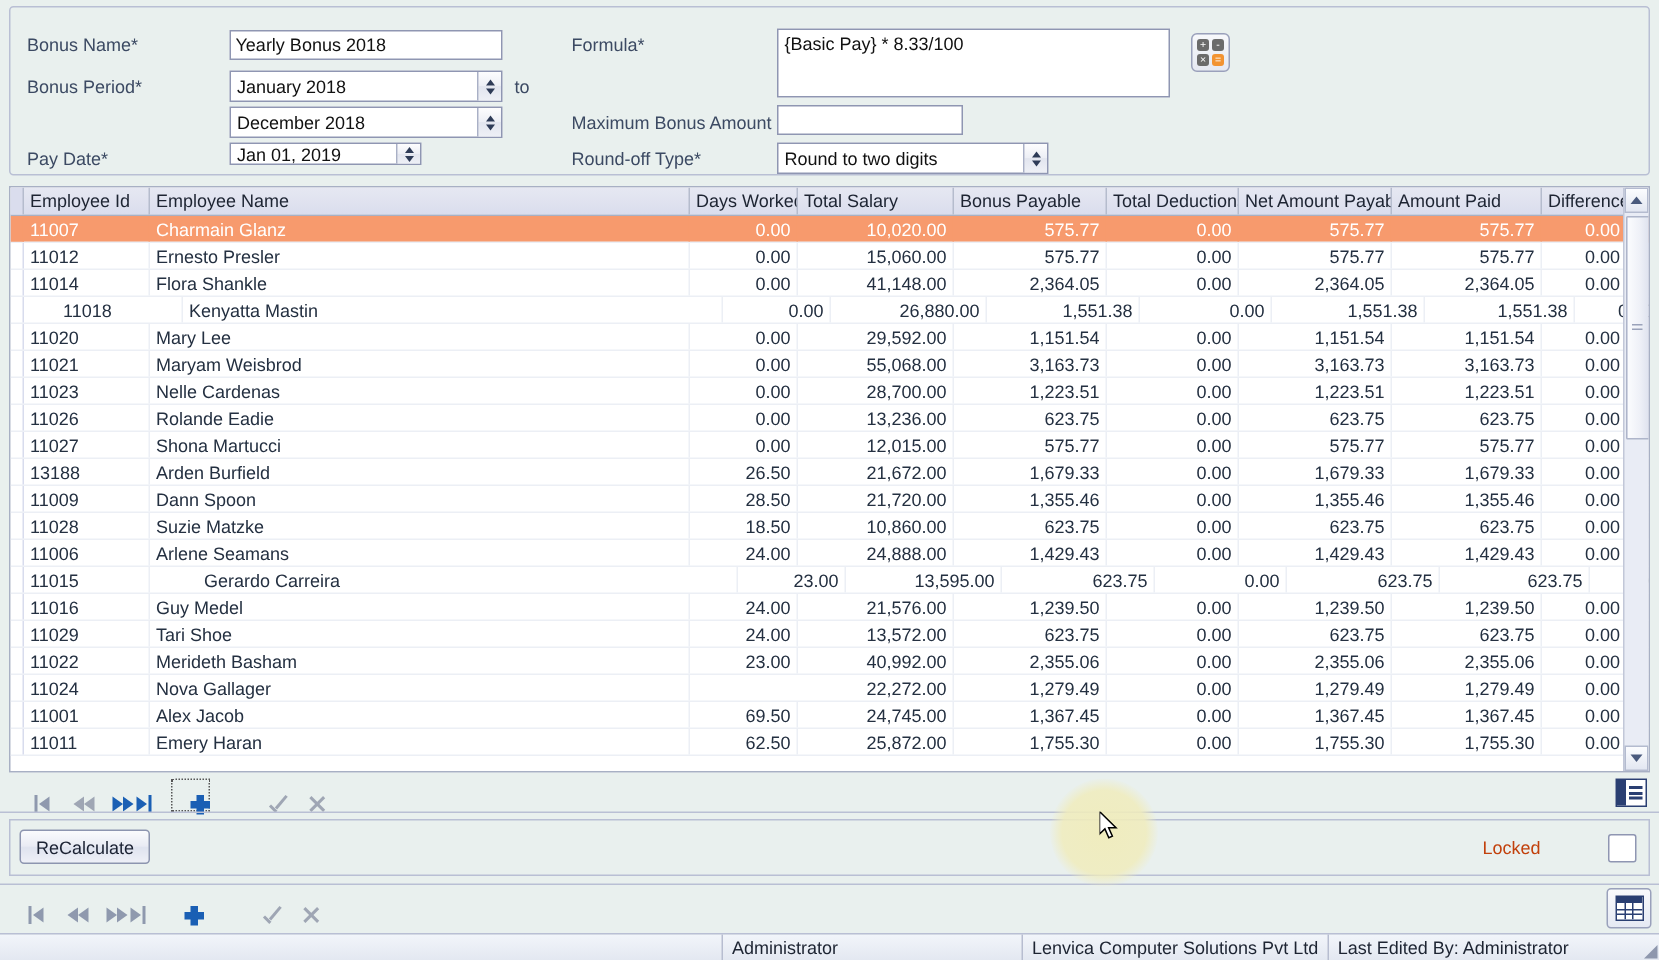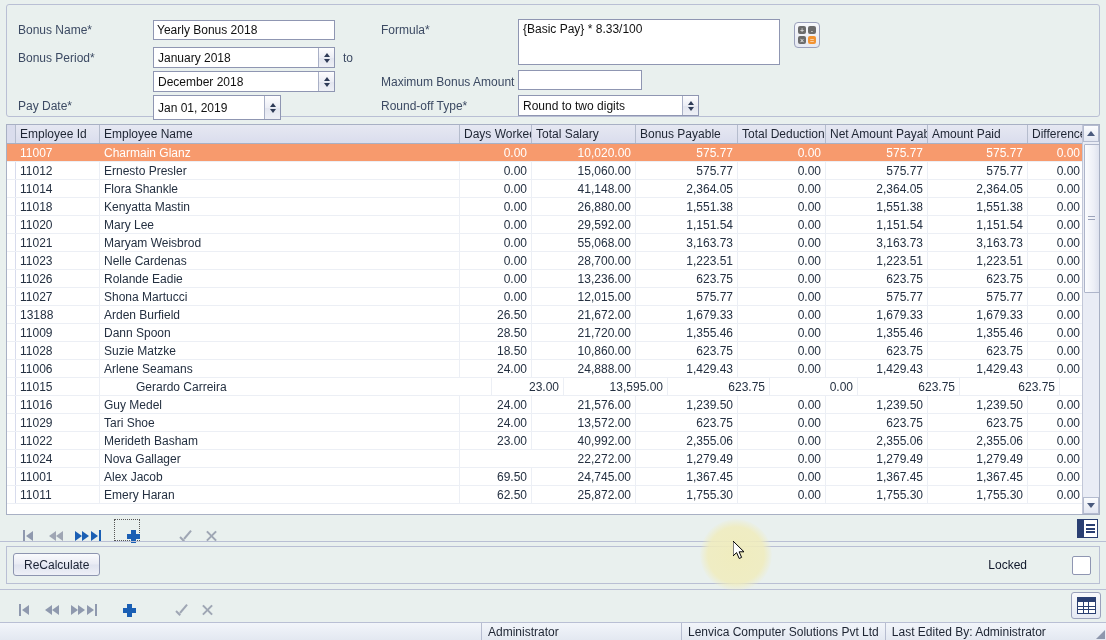--- a/index.html
+++ b/index.html
@@ -193,21 +193,21 @@
     border: 1px solid #b9bfd4; background: #e9f0ee; box-sizing: border-box;
   }
   .btn {
     position: absolute; left: 6px; top: 6px;
     height: 23px; padding: 0 10px;
     background: linear-gradient(to bottom,#fafbfd 0%,#e9ebf4 48%,#dfe3ef 52%,#eef0f7 100%);
     border: 1px solid #8d95b0; border-radius: 3px;
     font-family: "Liberation Sans", sans-serif; font-size: 12px; color: #1b2233;
     cursor: pointer;
   }
-  .locked-lbl { position: absolute; right: 72px; top: 11px; color:#0f172a; font-size:12px; }
+  .locked-lbl { position: absolute; right: 72px; top: 11px; color:#c2410c; font-size:12px; }
   .chk {
     position: absolute; right: 8px; top: 9px; width: 17px; height: 17px;
     background: #fff; border: 1px solid #8f96b2; border-radius: 2px; cursor: pointer;
   }
 
   
   .listicon {
     position:absolute; right: 8px; top: 519px; width: 19px; height: 17px;
     border: 1px solid #2a3f72; background: #fff; cursor: pointer;
     display:flex;
@@ -287,21 +287,21 @@
 
     <div class="spinbox" style="left:146px; top:66px; width:182px; height:21px;">
       <div class="sv">December 2018</div>
       <div class="spin-btn">
           <span class="ar up"></span>
           <span class="ar dn"></span>
         </div>
     </div>
 
     <div class="fld-label" style="left:11px; top:94px;">Pay Date*</div>
-    <div class="spinbox" style="left:146px; top:90px; width:128px; height:25px;">
+    <div class="spinbox" style="left:146px; top:90px; width:128px; height:15px;">
       <div class="sv">Jan 01, 2019</div>
       <div class="spin-btn">
           <span class="ar up"></span>
           <span class="ar dn"></span>
         </div>
     </div>
 
     <div class="fld-label" style="left:374px; top:18px;">Formula*</div>
     <textarea class="textarea" style="left: 511px; top: 14px; width: 262px; height: 46px;">{Basic Pay} * 8.33/100</textarea>
 
@@ -370,21 +370,21 @@
           <div class="gc num" style="flex: 0 0 72px;">0.00</div>
           <div class="gc num" style="flex: 0 0 104px;">41,148.00</div>
           <div class="gc num" style="flex: 0 0 102px;">2,364.05</div>
           <div class="gc num" style="flex: 0 0 88px;">0.00</div>
           <div class="gc num" style="flex: 0 0 102px;">2,364.05</div>
           <div class="gc num" style="flex: 0 0 100px;">2,364.05</div>
           <div class="gc num" style="flex: 0 0 57px;">0.00</div>
         </div>
         <div class="grow">
           <div class="gutter-c"></div>
-          <div class="gc" style="flex: 0 0 84px;">11018</div>
+          <div class="gc" style="flex: 0 0 84px; margin-left: 22px;">11018</div>
           <div class="gc" style="flex: 0 0 360px;">Kenyatta Mastin</div>
           <div class="gc num" style="flex: 0 0 72px;">0.00</div>
           <div class="gc num" style="flex: 0 0 104px;">26,880.00</div>
           <div class="gc num" style="flex: 0 0 102px;">1,551.38</div>
           <div class="gc num" style="flex: 0 0 88px;">0.00</div>
           <div class="gc num" style="flex: 0 0 102px;">1,551.38</div>
           <div class="gc num" style="flex: 0 0 100px;">1,551.38</div>
           <div class="gc num" style="flex: 0 0 57px;">0.00</div>
         </div>
         <div class="grow">

